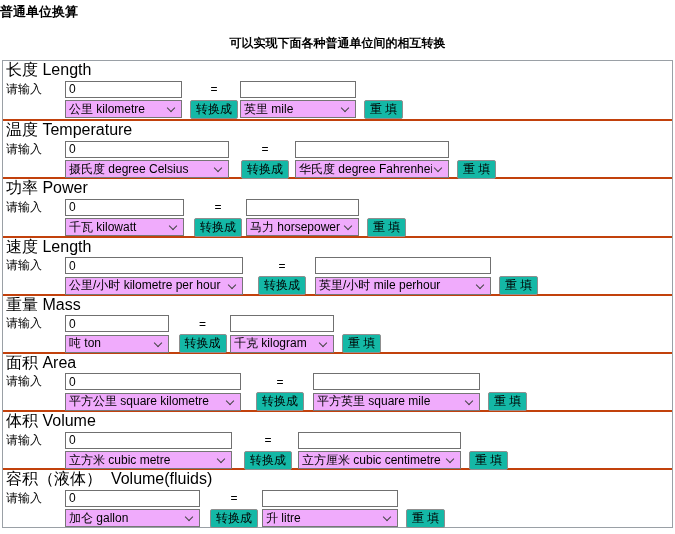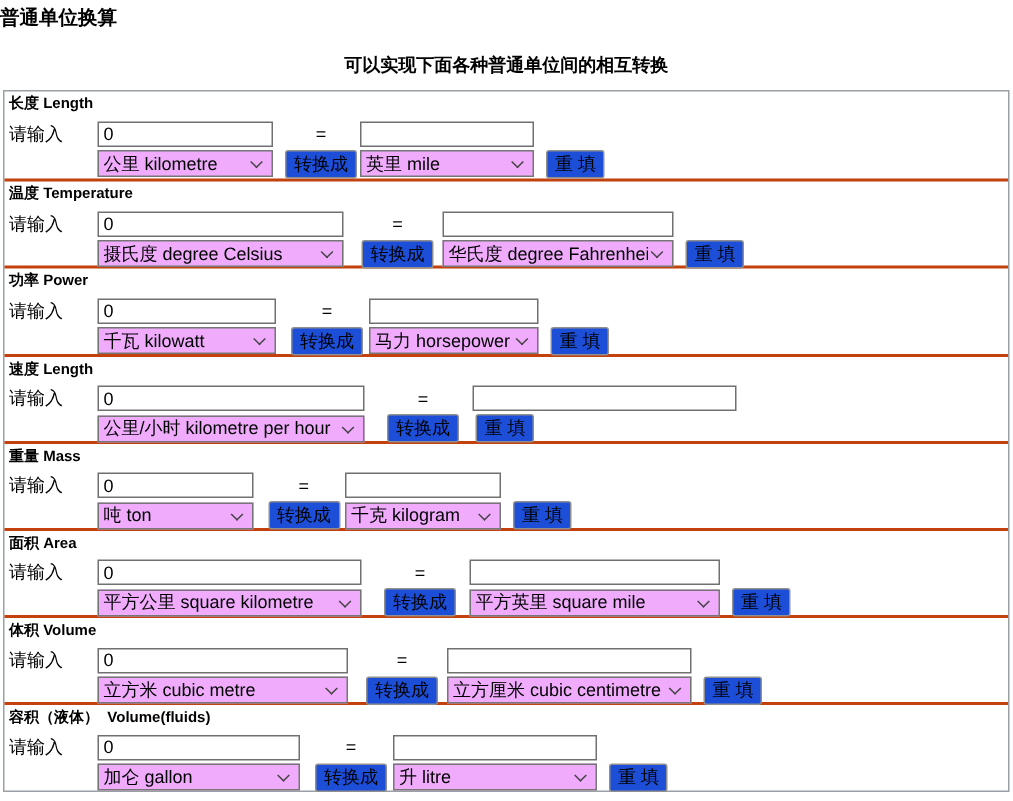--- a/index.html
+++ b/index.html
@@ -21,21 +21,21 @@
   .converter {
     margin: 0 2px;
     border: 1px solid #9aa0a6;
   }
   .section {
     height: 58.2px;
     padding: 2px 0 0 3px;
   }
   .section + .section { border-top: 2px solid #c2410c; }
   .sec-head {
-    height: 16px; line-height: 14px; font-weight: bold; font-size: 10px;
+    height: 16px; line-height: 14px; font-weight: normal; font-size: 16px;
     white-space: pre;
   }
   .sec-row {
     display: grid;
     grid-template-columns: 59px var(--c2) var(--c3) var(--c4) 1fr;
     align-items: center;
     height: 20px;
   }
   .lbl { font-size: 12px; }
   .cell { display: block; }
@@ -60,21 +60,21 @@
   }
   .chevron {
     position: absolute; right: 8px; top: 5px;
     width: 6px; height: 6px;
     border-right: 1.4px solid #444; border-bottom: 1.4px solid #444;
     transform: rotate(45deg);
     pointer-events: none;
   }
   button.btn {
     height: 19px; padding: 0 5px; margin: 0;
-    background: #1d4ed8; border: 1px solid #8f8f8f; border-radius: 2px;
+    background: #14b8a6; border: 1px solid #8f8f8f; border-radius: 2px;
     font-family: "Liberation Sans", sans-serif; font-size: 12px; color: #000;
     line-height: 15px; white-space: pre;
   }
   .c5 .btn { margin-left: 2px; }
   
   .s0 { --c2: 123px; --c3: 52px; --c4: 122px; }
   .s1 { --c2: 170px; --c3: 60px; --c4: 160px; }
   .s2 { --c2: 125px; --c3: 56px; --c4: 119px; }
   .s3 { --c2: 184px; --c3: 66px; --c4: 182px; }
   .s4 { --c2: 110px; --c3: 55px; --c4: 110px; }
@@ -150,20 +150,21 @@
       <span class="lbl">请输入</span>
       <span class="cell c2"><input class="txt" value="0" style=""></span>
       <span class="cell c3 eq">=</span>
       <span class="cell c4"><input class="txt" value="" style=""></span>
       <span class="cell c5"></span>
     </div>
     <div class="sec-row">
       <span class="lbl"></span>
       <span class="cell c2"><span class="sel-wrap"><select class="sel"><option>公里/小时 kilometre per hour</option></select><span class="chevron"></span></span></span>
       <span class="cell c3 ctr"><button class="btn">转换成</button></span>
+      <span class="cell c4"><span class="sel-wrap"><select class="sel"><option>英里/小时 mile perhour</option></select><span class="chevron"></span></span></span>
       <span class="cell c5"><button class="btn">重 填</button></span>
     </div>
   </div>
 
   <div class="section s4">
     <div class="sec-head">重量 Mass</div>
     <div class="sec-row">
       <span class="lbl">请输入</span>
       <span class="cell c2"><input class="txt" value="0" style=""></span>
       <span class="cell c3 eq">=</span>

